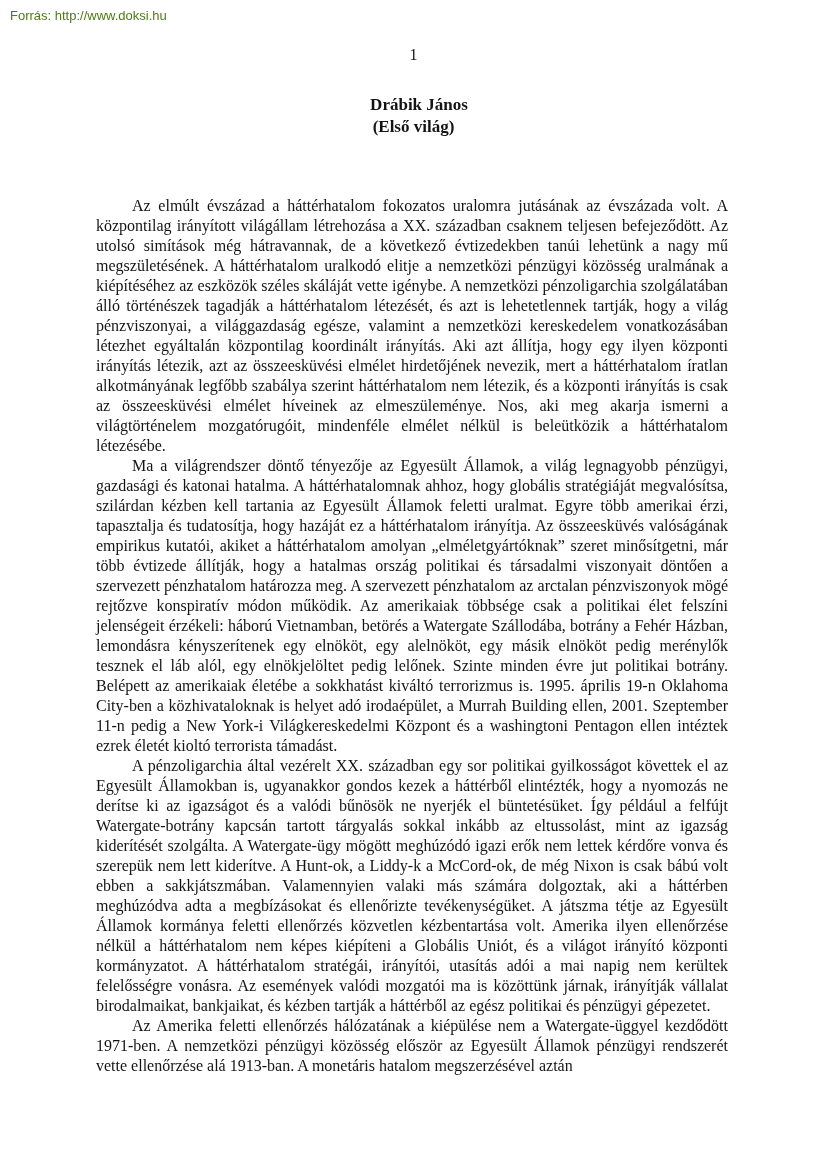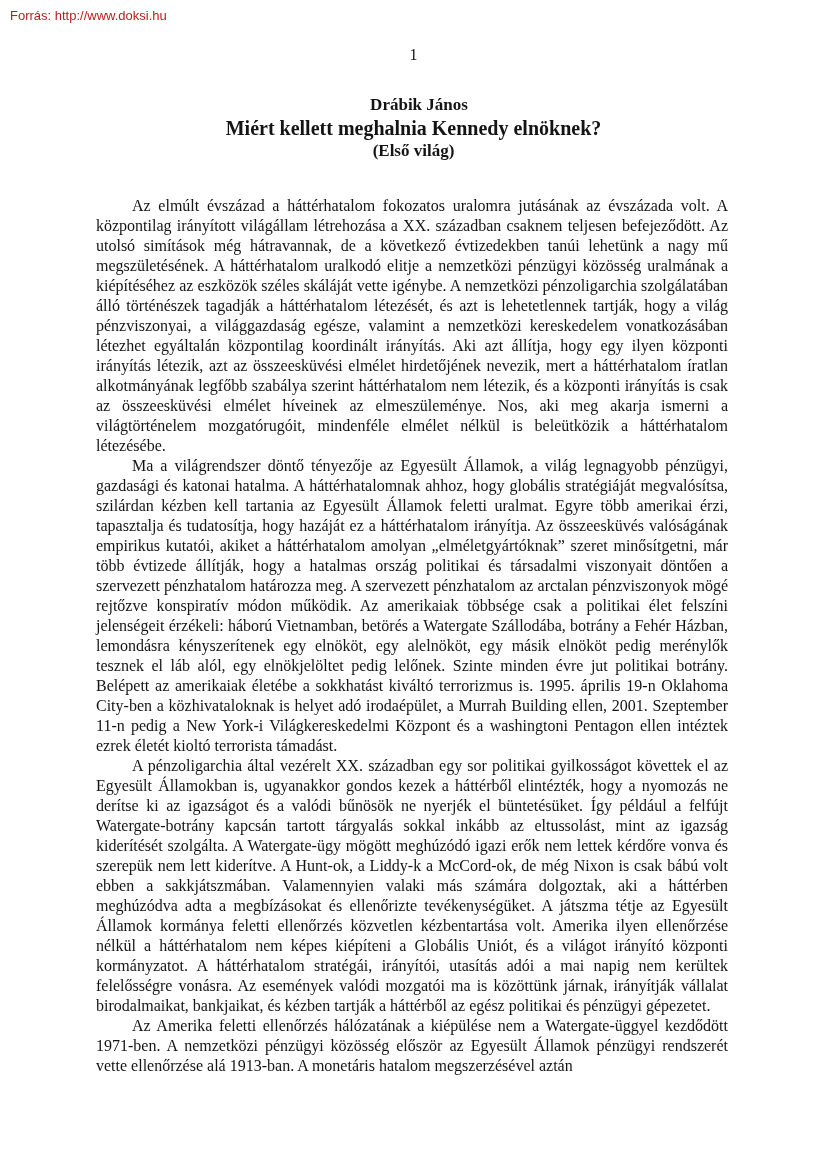--- a/index.html
+++ b/index.html
@@ -16,21 +16,21 @@
       position: absolute;
       inset: 0;
       background: #ffffff;
     }
     .source-line {
       position: absolute;
       top: 8px;
       left: 10px;
       font-family: "Liberation Sans", sans-serif;
       font-size: 13px;
-      color: #b91c1c;
+      color: #4d7c0f;
       white-space: nowrap;
     }
     .page-number {
       position: absolute;
       top: 46px;
       left: 0;
       width: 100%;
       text-align: center;
       font-size: 16px;
     }
@@ -73,21 +73,20 @@
 <body>
 
 <div class="page">
 
   <div class="source-line">Forrás: http://www.doksi.hu</div>
 
   <div class="page-number">1</div>
 
   <div class="header-block">
     <div class="author">Drábik János</div>
-    <div class="doc-title">Miért kellett meghalnia Kennedy elnöknek?</div>
     <div class="doc-subtitle">(Első világ)</div>
   </div>
 
   <div class="content">
     <p>Az elmúlt évszázad a háttérhatalom fokozatos uralomra jutásának az évszázada volt. A központilag irányított világállam létrehozása a XX. században csaknem teljesen befejeződött. Az utolsó simítások még hátravannak, de a következő évtizedekben tanúi lehetünk a nagy mű megszületésének. A háttérhatalom uralkodó elitje a nemzetközi pénzügyi közösség uralmának a kiépítéséhez az eszközök széles skáláját vette igénybe. A nemzetközi pénzoligarchia szolgálatában álló történészek tagadják a háttérhatalom létezését, és azt is lehetetlennek tartják, hogy a világ pénzviszonyai, a világgazdaság egésze, valamint a nemzetközi kereskedelem vonatkozásában létezhet egyáltalán központilag koordinált irányítás. Aki azt állítja, hogy egy ilyen központi irányítás létezik, azt az összeesküvési elmélet hirdetőjének nevezik, mert a háttérhatalom íratlan alkotmányának legfőbb szabálya szerint háttérhatalom nem létezik, és a központi irányítás is csak az összeesküvési elmélet híveinek az elmeszüleménye. Nos, aki meg akarja ismerni a világtörténelem mozgatórugóit, mindenféle elmélet nélkül is beleütközik a háttérhatalom létezésébe.</p>
     <p>Ma a világrendszer döntő tényezője az Egyesült Államok, a világ legnagyobb pénzügyi, gazdasági és katonai hatalma. A háttérhatalomnak ahhoz, hogy globális stratégiáját megvalósítsa, szilárdan kézben kell tartania az Egyesült Államok feletti uralmat. Egyre több amerikai érzi, tapasztalja és tudatosítja, hogy hazáját ez a háttérhatalom irányítja. Az összeesküvés valóságának empirikus kutatói, akiket a háttérhatalom amolyan „elméletgyártóknak” szeret minősítgetni, már több évtizede állítják, hogy a hatalmas ország politikai és társadalmi viszonyait döntően a szervezett pénzhatalom határozza meg. A szervezett pénzhatalom az arctalan pénzviszonyok mögé rejtőzve konspiratív módon működik. Az amerikaiak többsége csak a politikai élet felszíni jelenségeit érzékeli: háború Vietnamban, betörés a Watergate Szállodába, botrány a Fehér Házban, lemondásra kényszerítenek egy elnököt, egy alelnököt, egy másik elnököt pedig merénylők tesznek el láb alól, egy elnökjelöltet pedig lelőnek. Szinte minden évre jut politikai botrány. Belépett az amerikaiak életébe a sokkhatást kiváltó terrorizmus is. 1995. április 19-n Oklahoma City-ben a közhivataloknak is helyet adó irodaépület, a Murrah Building ellen, 2001. Szeptember 11-n pedig a New York-i Világkereskedelmi Központ és a washingtoni Pentagon ellen intéztek ezrek életét kioltó terrorista támadást.</p>
     <p>A pénzoligarchia által vezérelt XX. században egy sor politikai gyilkosságot követtek el az Egyesült Államokban is, ugyanakkor gondos kezek a háttérből elintézték, hogy a nyomozás ne derítse ki az igazságot és a valódi bűnösök ne nyerjék el büntetésüket. Így például a felfújt Watergate-botrány kapcsán tartott tárgyalás sokkal inkább az eltussolást, mint az igazság kiderítését szolgálta. A Watergate-ügy mögött meghúzódó igazi erők nem lettek kérdőre vonva és szerepük nem lett kiderítve. A Hunt-ok, a Liddy-k a McCord-ok, de még Nixon is csak bábú volt ebben a sakkjátszmában. Valamennyien valaki más számára dolgoztak, aki a háttérben meghúzódva adta a megbízásokat és ellenőrizte tevékenységüket. A játszma tétje az Egyesült Államok kormánya feletti ellenőrzés közvetlen kézbentartása volt. Amerika ilyen ellenőrzése nélkül a háttérhatalom nem képes kiépíteni a Globális Uniót, és a világot irányító központi kormányzatot. A háttérhatalom stratégái, irányítói, utasítás adói a mai napig nem kerültek felelősségre vonásra. Az események valódi mozgatói ma is közöttünk járnak, irányítják vállalat birodalmaikat, bankjaikat, és kézben tartják a háttérből az egész politikai és pénzügyi gépezetet.</p>
     <p>Az Amerika feletti ellenőrzés hálózatának a kiépülése nem a Watergate-üggyel kezdődött 1971-ben. A nemzetközi pénzügyi közösség először az Egyesült Államok pénzügyi rendszerét vette ellenőrzése alá 1913-ban. A monetáris hatalom megszerzésével aztán</p>
   </div>
 

